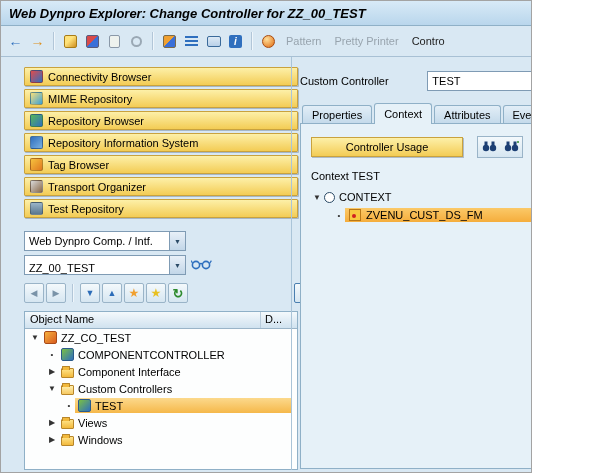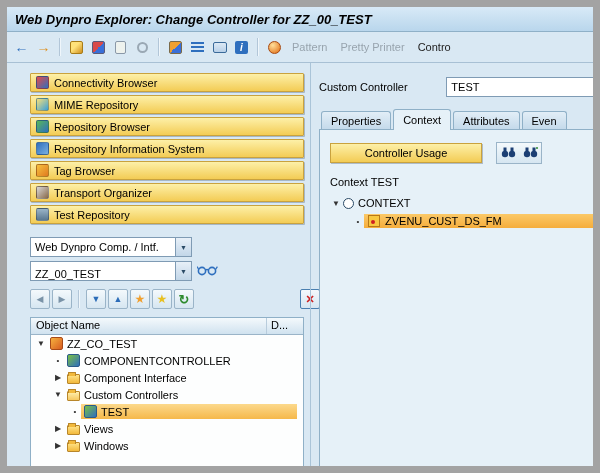--- a/index.html
+++ b/index.html
@@ -1,20 +1,20 @@
 <!DOCTYPE html>
 <html><head>
 <meta charset="utf-8">
 <style>
   * { margin:0; padding:0; box-sizing:border-box; }
   html,body { background:#fff; }
   body { font-family:"Liberation Sans", sans-serif; font-size:11px; color:#000; }
   button { font:inherit; background:none; border:none; padding:0; cursor:default; color:inherit; }
 
-  .window { position:relative; width:600px; height:473px; border:7px solid #a3a3a3;
+  .window { position:relative; width:532px; height:473px; border:1px solid #a3a3a3;
             background:#d9e8f3; overflow:hidden; }
 
   
   .titlebar { height:25px; background:linear-gradient(#d8eaf7,#b9d6ec);
               border-bottom:1px solid #8fb0c7; display:flex; align-items:center; padding:0 8px; }
   .title { font-size:13px; font-weight:bold; font-style:italic; white-space:nowrap; }
 
   
   .toolbar { height:31px; background:#d9e8f3; border-bottom:1px solid #a8c0d4;
              display:flex; align-items:center; padding:0 4px; gap:1px; white-space:nowrap; }
@@ -98,21 +98,21 @@
   .ic { width:13px; height:13px; flex:none; }
   .ic-comp { background:linear-gradient(135deg,#f6b13e,#d85c20); border:1px solid #a84a18; border-radius:2px; }
   .ic-ctrl { background:linear-gradient(135deg,#7ac043,#2f6fbe); border:1px solid #2a5a8a; border-radius:2px; }
   .ic-folder { width:13px; height:10px; background:linear-gradient(#ffe48a,#f2b93c); border:1px solid #b8862a;
                border-radius:1px; position:relative; margin-top:3px; }
   .ic-folder::before { content:""; position:absolute; top:-3px; left:0; width:6px; height:3px;
                background:#f2b93c; border:1px solid #b8862a; border-bottom:none; border-radius:1px 1px 0 0; }
   .ic-folder.open { background:linear-gradient(#fff0b0,#f6c860); }
 
   
-  .right { position:absolute; left:303px; top:0; width:294px; height:100%;
+  .right { position:absolute; left:290px; top:0; width:294px; height:100%;
            border-left:1px solid #aac4d8; padding:14px 0 0 8px; display:flex; flex-direction:column; }
   .ctrl-row { display:flex; align-items:center; }
   .ctrl-label { width:138px; }
   .ctrl-input { width:170px; height:20px; background:#fff; border:1px solid #7f9bb4;
                 display:flex; align-items:center; padding:0 4px; }
   .tabs { display:flex; align-items:flex-end; gap:2px; margin-top:12px; padding-left:2px; height:21px; }
   .tab { height:19px; padding:2px 9px; background:linear-gradient(#e2eef7,#c3d9ea);
          border:1px solid #8fb0c7; border-bottom:none; border-radius:3px 3px 0 0;
          display:flex; align-items:center; white-space:nowrap; }
   .tab.active { height:21px; background:#e6f1f8; position:relative; z-index:2; }

